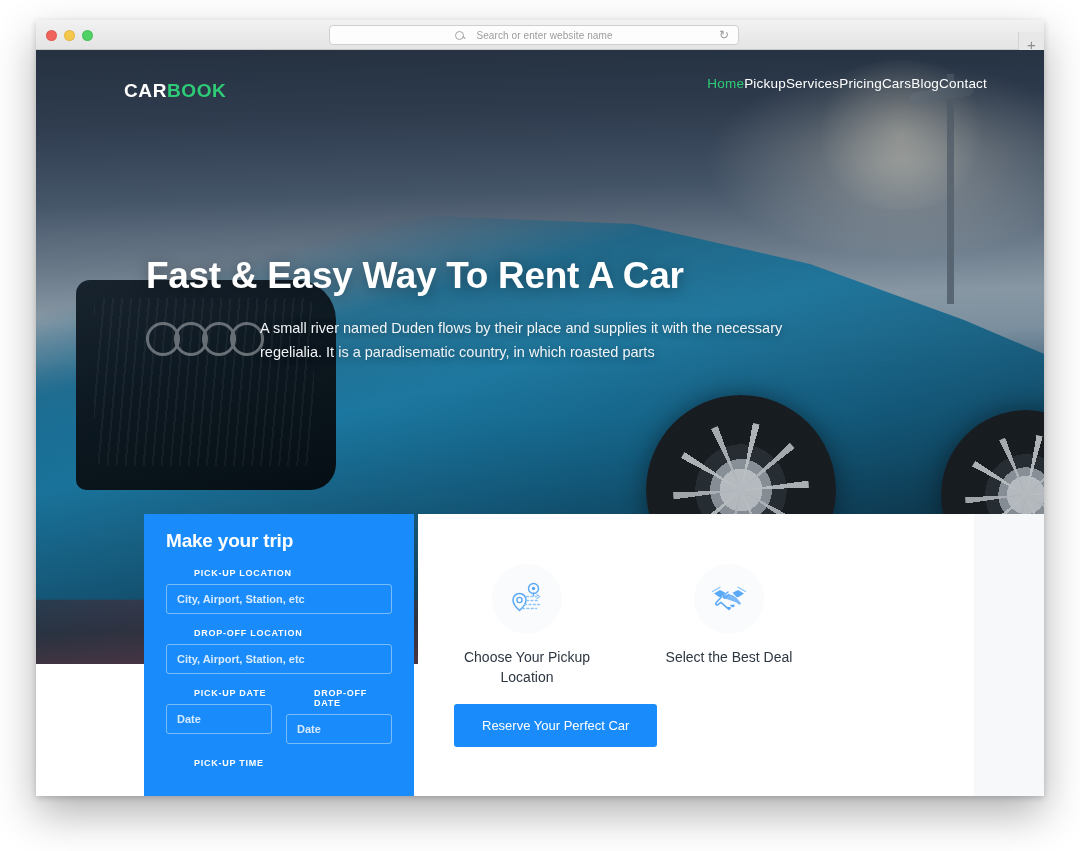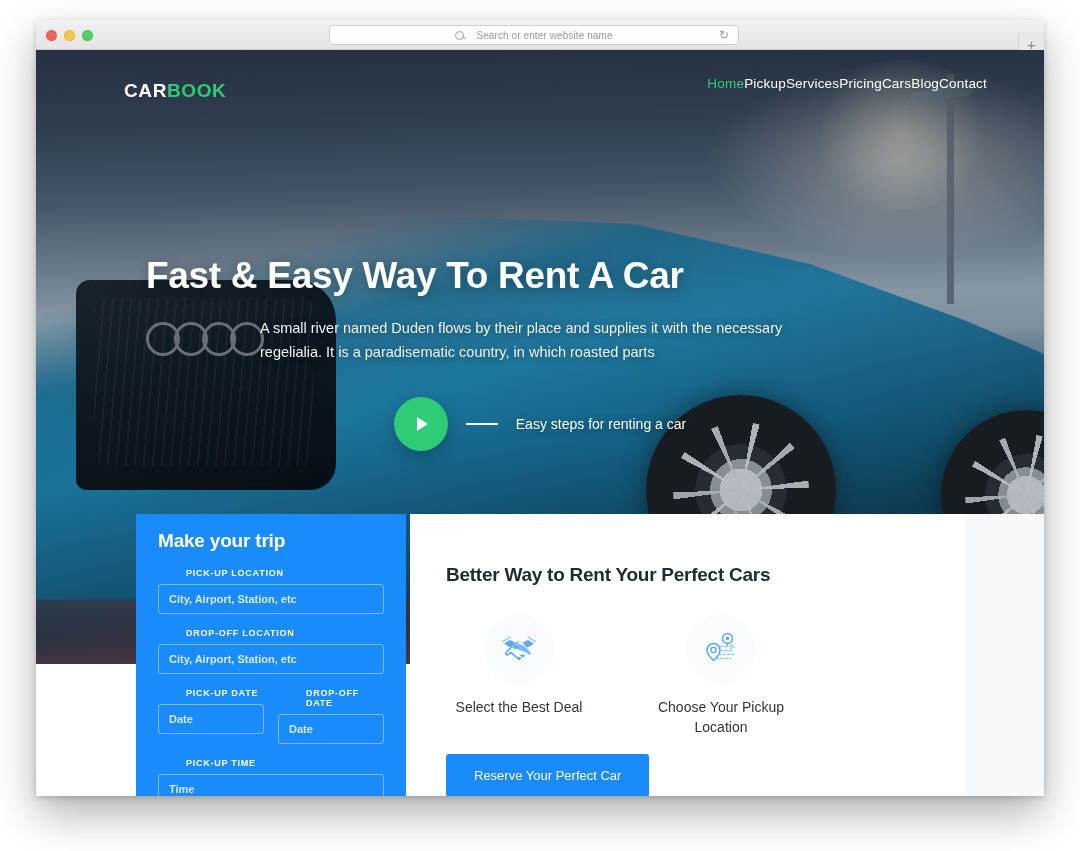--- a/index.html
+++ b/index.html
@@ -356,21 +356,21 @@
   .play-label {
     font-size: 14px;
     color: #ffffff;
     text-shadow: 0 1px 8px rgba(0,0,0,.4);
     white-space: nowrap;
   }
 
   
   .band {
     position: absolute;
-    left: 8px;
+    left: 16px;
     top: 464px;
     width: 876px;
     height: 282px;
     z-index: 7;
   }
 
   .white-left {
     position: absolute;
     left: 0;
     top: 185px;
@@ -545,27 +545,20 @@
             <a class="nav-link" href="#">Cars</a>
             <a class="nav-link" href="#">Blog</a>
             <a class="nav-link" href="#">Contact</a>
           </div>
         </nav>
 
         <div class="hero-content">
           <h1 class="hero-title">Fast &amp; Easy Way To Rent A Car</h1>
           <p class="hero-sub">A small river named Duden flows by their place and supplies it with the necessary regelialia. It is a paradisematic country, in which roasted parts</p>
 
-          <div class="play-row">
-            <div class="play-btn">
-              <span class="play-tri"></span>
-            </div>
-            <span class="play-dash"></span>
-            <span class="play-label">Easy steps for renting a car</span>
-          </div>
         </div>
       </section>
 
       <section class="band">
 
         <div class="white-left"></div>
         <div class="right-gutter"></div>
 
         <div class="booking-card">
           <div class="booking-title">Make your trip</div>
@@ -581,62 +574,60 @@
               <div class="field-label">PICK-UP DATE</div>
               <input class="field-input" type="text" placeholder="Date" style="">
             </div>
             <div class="field-col">
               <div class="field-label">DROP-OFF DATE</div>
               <input class="field-input" type="text" placeholder="Date" style="">
             </div>
           </div>
 
           <div class="field-label">PICK-UP TIME</div>
-          <input class="field-input" type="text" placeholder="Time" style="">
         </div>
 
         <div class="content-card">
-          <div class="content-title">Better Way to Rent Your Perfect Cars</div>
 
           <div class="features">
-
-            <div class="feature">
-              <div class="feature-badge">
-                <svg width="38" height="38" viewBox="0 0 38 38" fill="none">
-                  <path d="M4 13.5l6-3.5 5.5 2.8L11 17.5l-3-1.2L4 13.5z" fill="#5aa9f7"></path>
-                  <path d="M34 13.5l-6-3.5-5.5 2.8L27 17.5l3-1.2 4-2.8z" fill="#5aa9f7"></path>
-                  <path d="M12 17.5c2.2-2 4.3-3 7-3s4.8 1 7 3c1.6 1.5 3.2 3.4 4.6 5.2.8 1-.5 2.6-1.6 1.8l-3.1-2.2" fill="#7cb9f8"></path>
-                  <path d="M24 24.5c1.1 1 .4 2.8-1 2.8-.5 0-1-.2-1.4-.6l-1.9-1.6" fill="#5aa9f7"></path>
-                  <path d="M20.5 27c1 .9.3 2.5-1 2.5-.5 0-.9-.2-1.3-.5l-2.4-2" fill="#5aa9f7"></path>
-                  <path d="M11 17.5c-1.7 1.6-3.5 3.6-5 5.5-.8 1 .5 2.6 1.6 1.8l3.4-2.4 4.5 4 3.5 3" stroke="#5aa9f7" stroke-width="1.6" stroke-linecap="round" fill="none"></path>
-                  <path d="M2.5 11.5l7.5-4.2M35.5 11.5L28 7.3" stroke="#8ec5f9" stroke-width="1.3" stroke-linecap="round"></path>
-                  <path d="M19 14.5l-3.5 3.2c-.9.9-2.3.1-2.1-1.1.1-.6.4-1 .9-1.4L18 12" stroke="#5aa9f7" stroke-width="1.5" fill="none" stroke-linecap="round"></path>
-                </svg>
-              </div>
-              <div class="feature-label">Select the Best Deal</div>
-            </div>
 
             <div class="feature">
               <div class="feature-badge">
                 <svg width="38" height="38" viewBox="0 0 38 38" fill="none">
                   <circle cx="25.5" cy="8.5" r="5" stroke="#5aa9f7" stroke-width="1.4"></circle>
                   <circle cx="25.5" cy="8.5" r="1.7" fill="#5aa9f7"></circle>
                   <path d="M25.5 13.2c0 0 0 2.4 0 2.4" stroke="#5aa9f7" stroke-width="1.4" stroke-linecap="round"></path>
                   <path d="M11.5 13.5c3.6 0 6.5 2.9 6.5 6.5 0 4.8-6.5 10.5-6.5 10.5S5 24.8 5 20c0-3.6 2.9-6.5 6.5-6.5z" stroke="#5aa9f7" stroke-width="1.5" fill="none"></path>
                   <circle cx="11.5" cy="20" r="2.6" stroke="#5aa9f7" stroke-width="1.4" fill="none"></circle>
                   <path d="M18.5 16.5h10" stroke="#8ec5f9" stroke-width="1.4" stroke-linecap="round" stroke-dasharray="2 2.4"></path>
                   <path d="M18.5 20.5h13" stroke="#8ec5f9" stroke-width="1.4" stroke-linecap="round" stroke-dasharray="2 2.4"></path>
                   <path d="M16.5 24.5h15" stroke="#8ec5f9" stroke-width="1.4" stroke-linecap="round" stroke-dasharray="2 2.4"></path>
                   <path d="M14.5 28.5h14" stroke="#8ec5f9" stroke-width="1.4" stroke-linecap="round" stroke-dasharray="2 2.4"></path>
                   <path d="M29 14.5l2.5 2-2.5 2" stroke="#8ec5f9" stroke-width="1.3" stroke-linecap="round" fill="none"></path>
                 </svg>
               </div>
               <div class="feature-label">Choose Your Pickup Location</div>
             </div>
 
+            <div class="feature">
+              <div class="feature-badge">
+                <svg width="38" height="38" viewBox="0 0 38 38" fill="none">
+                  <path d="M4 13.5l6-3.5 5.5 2.8L11 17.5l-3-1.2L4 13.5z" fill="#5aa9f7"></path>
+                  <path d="M34 13.5l-6-3.5-5.5 2.8L27 17.5l3-1.2 4-2.8z" fill="#5aa9f7"></path>
+                  <path d="M12 17.5c2.2-2 4.3-3 7-3s4.8 1 7 3c1.6 1.5 3.2 3.4 4.6 5.2.8 1-.5 2.6-1.6 1.8l-3.1-2.2" fill="#7cb9f8"></path>
+                  <path d="M24 24.5c1.1 1 .4 2.8-1 2.8-.5 0-1-.2-1.4-.6l-1.9-1.6" fill="#5aa9f7"></path>
+                  <path d="M20.5 27c1 .9.3 2.5-1 2.5-.5 0-.9-.2-1.3-.5l-2.4-2" fill="#5aa9f7"></path>
+                  <path d="M11 17.5c-1.7 1.6-3.5 3.6-5 5.5-.8 1 .5 2.6 1.6 1.8l3.4-2.4 4.5 4 3.5 3" stroke="#5aa9f7" stroke-width="1.6" stroke-linecap="round" fill="none"></path>
+                  <path d="M2.5 11.5l7.5-4.2M35.5 11.5L28 7.3" stroke="#8ec5f9" stroke-width="1.3" stroke-linecap="round"></path>
+                  <path d="M19 14.5l-3.5 3.2c-.9.9-2.3.1-2.1-1.1.1-.6.4-1 .9-1.4L18 12" stroke="#5aa9f7" stroke-width="1.5" fill="none" stroke-linecap="round"></path>
+                </svg>
+              </div>
+              <div class="feature-label">Select the Best Deal</div>
+            </div>
+
           </div>
 
           <button class="reserve-btn">Reserve Your Perfect Car</button>
         </div>
 
       </section>
 
     </div>
   </div>
 </div>

